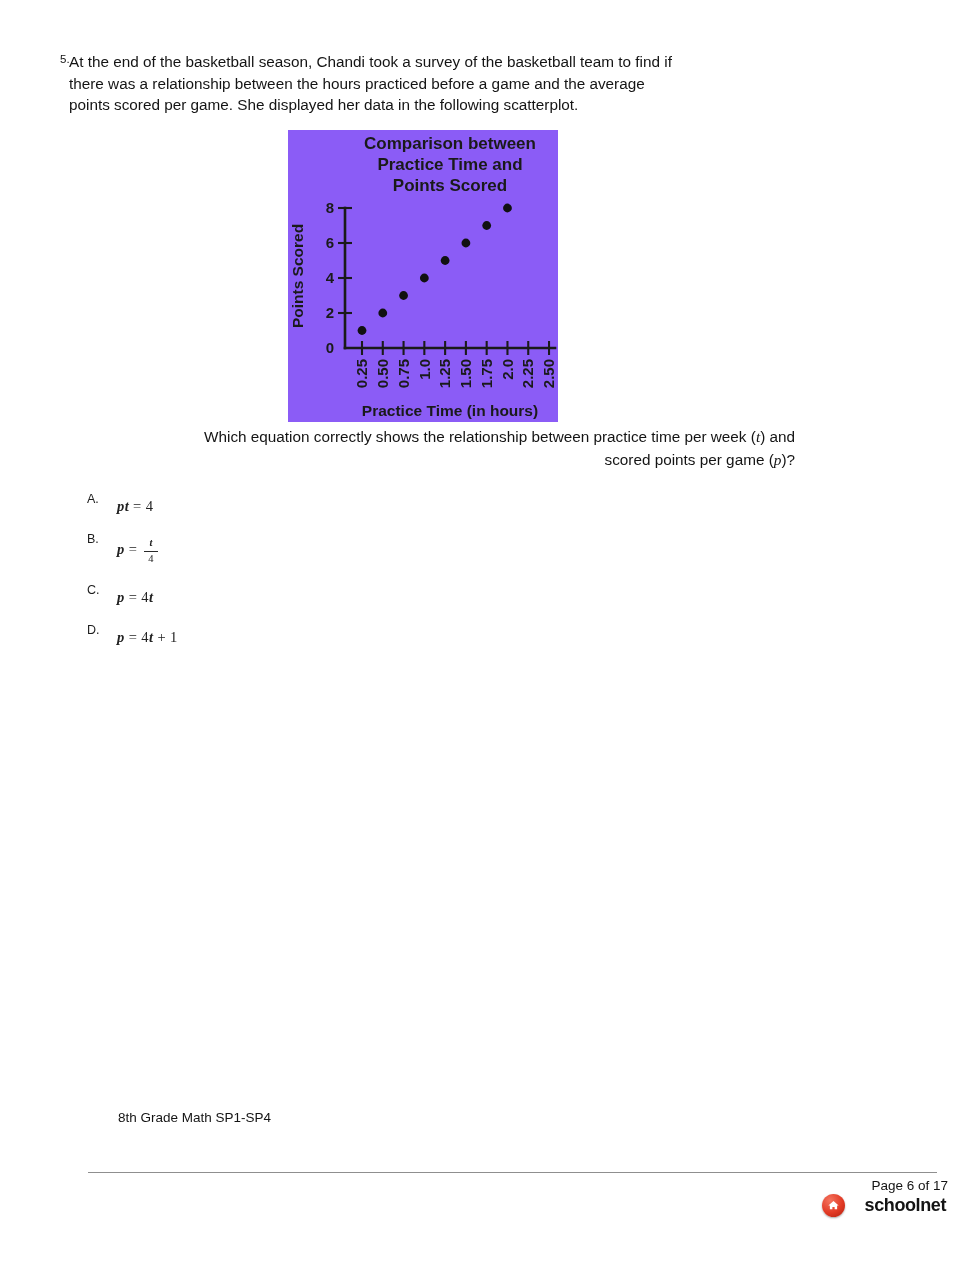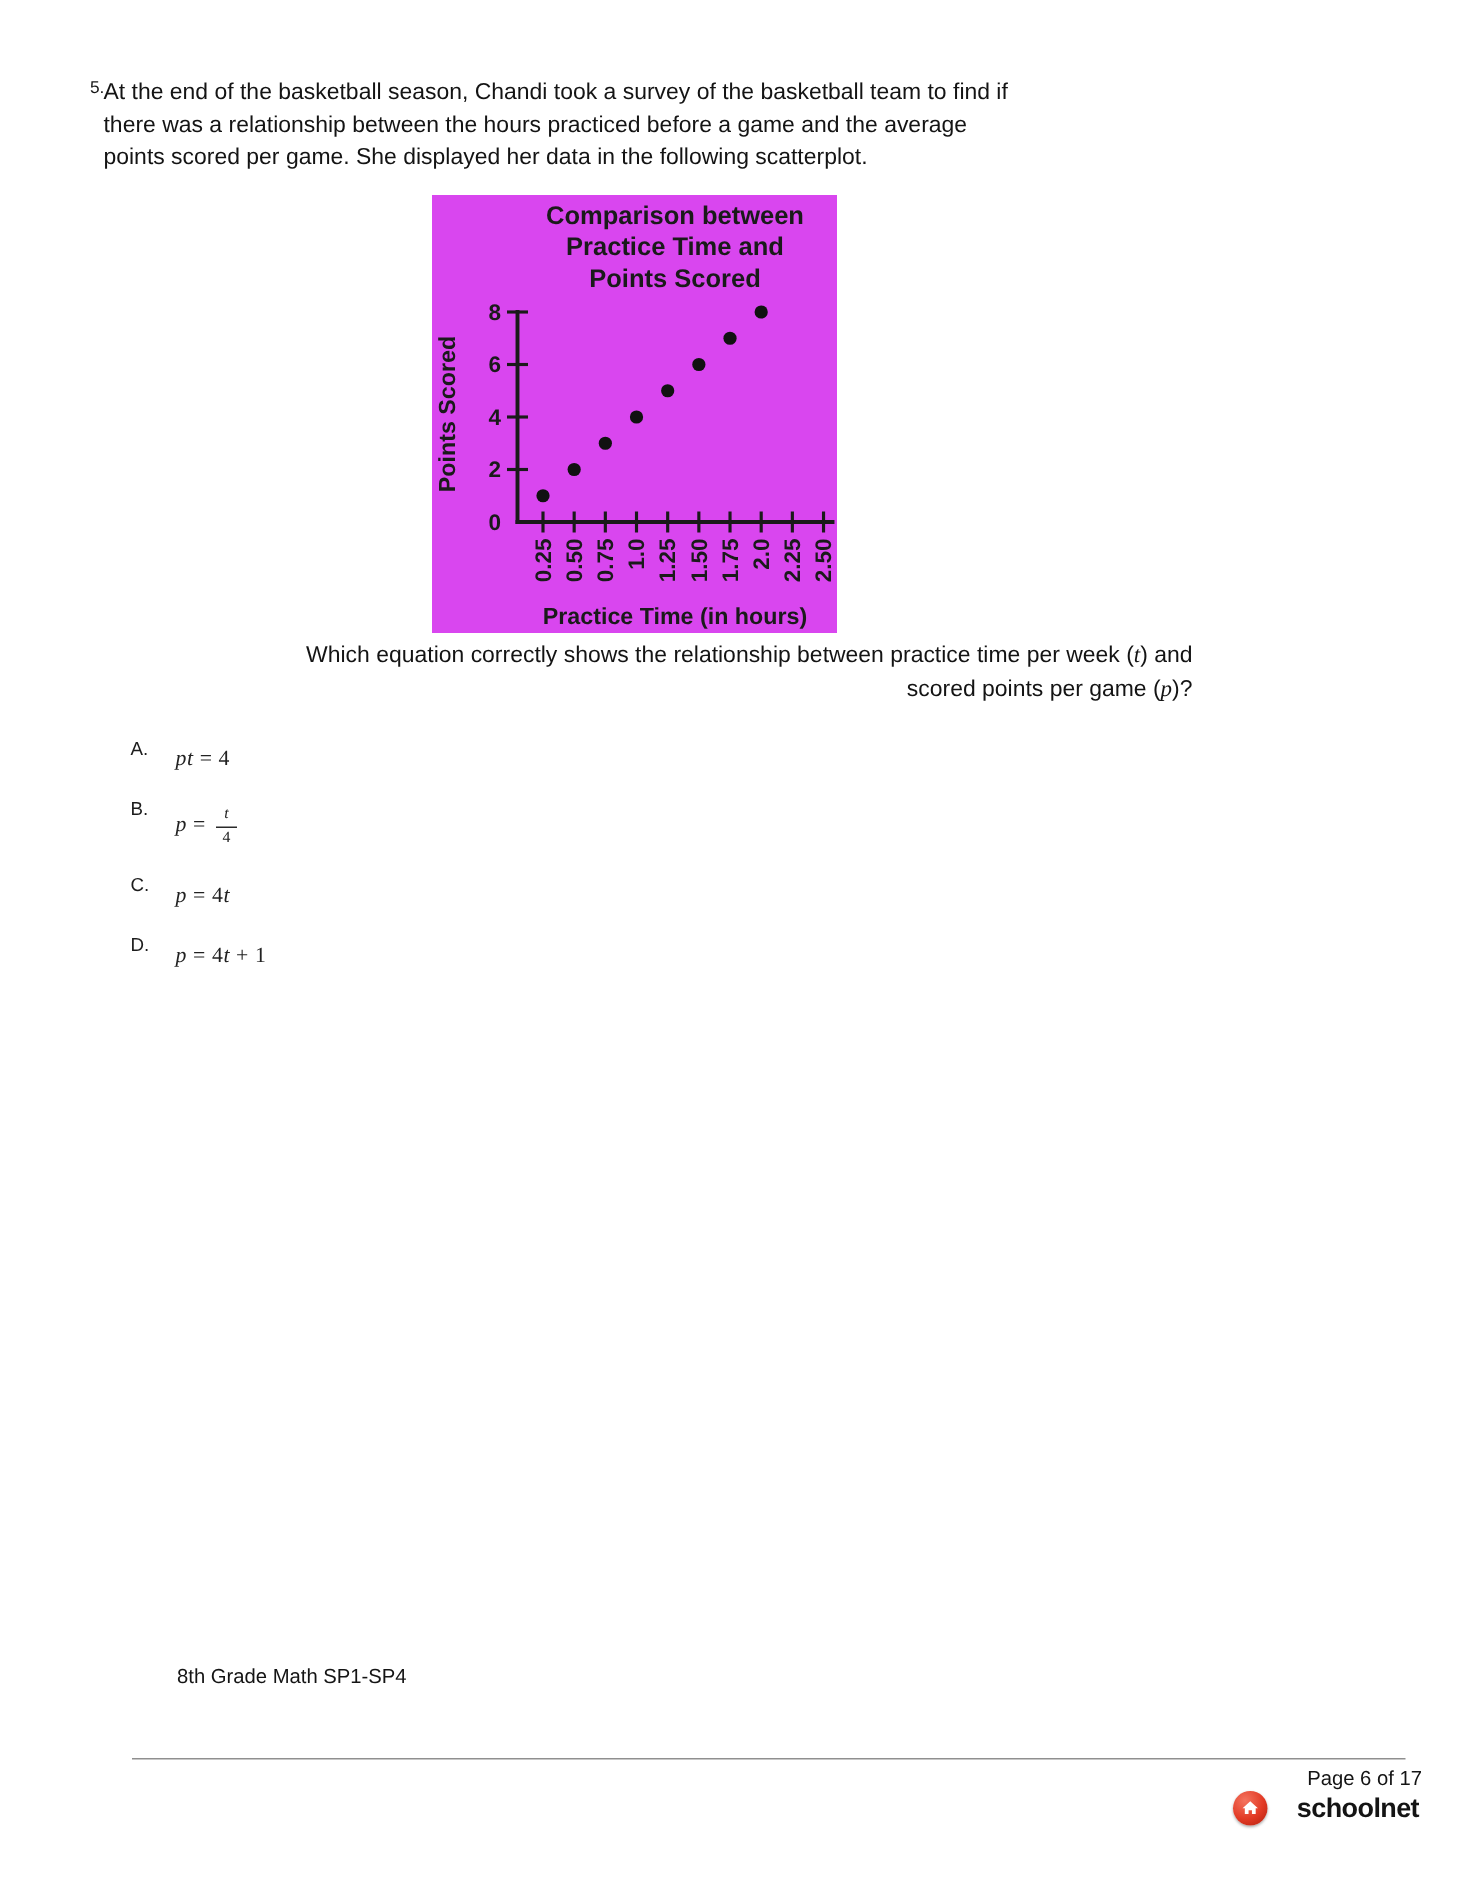--- a/index.html
+++ b/index.html
@@ -9,41 +9,41 @@
     -webkit-font-smoothing:antialiased;
   }
   .page{position:absolute;inset:0;background:#fff;overflow:hidden;}
 
   
   .question-block{position:absolute;left:60px;top:51px;width:730px;}
   .qnum{position:absolute;left:0;top:2px;font-size:11.5px;}
   .qtext{margin-left:9px;font-size:15.3px;line-height:21.5px;}
 
   
-  .chart-block{position:absolute;left:288px;top:130px;width:270px;height:292px;background:#d946ef;}
+  .chart-block{position:absolute;left:288px;top:130px;width:270px;height:292px;background:#8b5cf6;}
   .chart-block svg{position:absolute;inset:0;}
   .chart-block svg text{font-family:"Liberation Sans",sans-serif;font-weight:bold;fill:#1a1a1a;}
   .ct{font-size:17px;text-anchor:middle;}
   .yt{font-size:15px;text-anchor:end;}
   .xt{font-size:15px;text-anchor:end;}
   .al{font-size:15.5px;text-anchor:middle;}
   .ax{stroke:#1a1a1a;stroke-width:2.6;stroke-linecap:square;}
   .tk{stroke:#1a1a1a;stroke-width:2.1;}
   .dot{fill:#111;}
 
   
   .follow-up{position:absolute;left:85px;top:426px;width:710px;font-size:15.3px;line-height:22.5px;text-align:right;}
   .mvar{font-family:"Liberation Serif",serif;font-style:italic;}
 
   
   .answers{position:absolute;left:87px;top:492px;width:420px;height:190px;}
   .option{position:absolute;left:0;display:flex;align-items:flex-start;}
   .opt-label{font-size:12.5px;width:30px;flex:0 0 30px;color:#1c1c1c;}
   .equation{font-family:"Liberation Serif",serif;font-size:14.5px;margin-top:6px;color:#222;letter-spacing:0.4px;white-space:nowrap;}
-  .equation .it{font-style:italic;}
+  .equation .it{font-style:italic;font-weight:bold;}
   .frac{display:inline-block;text-align:center;vertical-align:middle;line-height:1;margin-left:3px;}
   .frac .num{display:block;border-bottom:1px solid #2a2a2a;padding:0 4px 2px;font-size:10.5px;}
   .frac .den{display:block;padding:2px 4px 0;font-size:10.5px;}
 
   
   .footer-rule{position:absolute;left:88px;top:1172px;width:849px;height:1px;background:#8f8f8f;}
   .footer-left{position:absolute;left:90px;top:1110px;font-size:13.5px;margin-left:28px;}
   .footer-page{position:absolute;right:31px;top:1178px;font-size:13.5px;text-align:left;}
   .logo{position:absolute;right:33px;top:1194px;display:flex;align-items:center;gap:20px;}
   .logo-icon{width:23px;height:23px;border-radius:50%;flex:0 0 23px;

